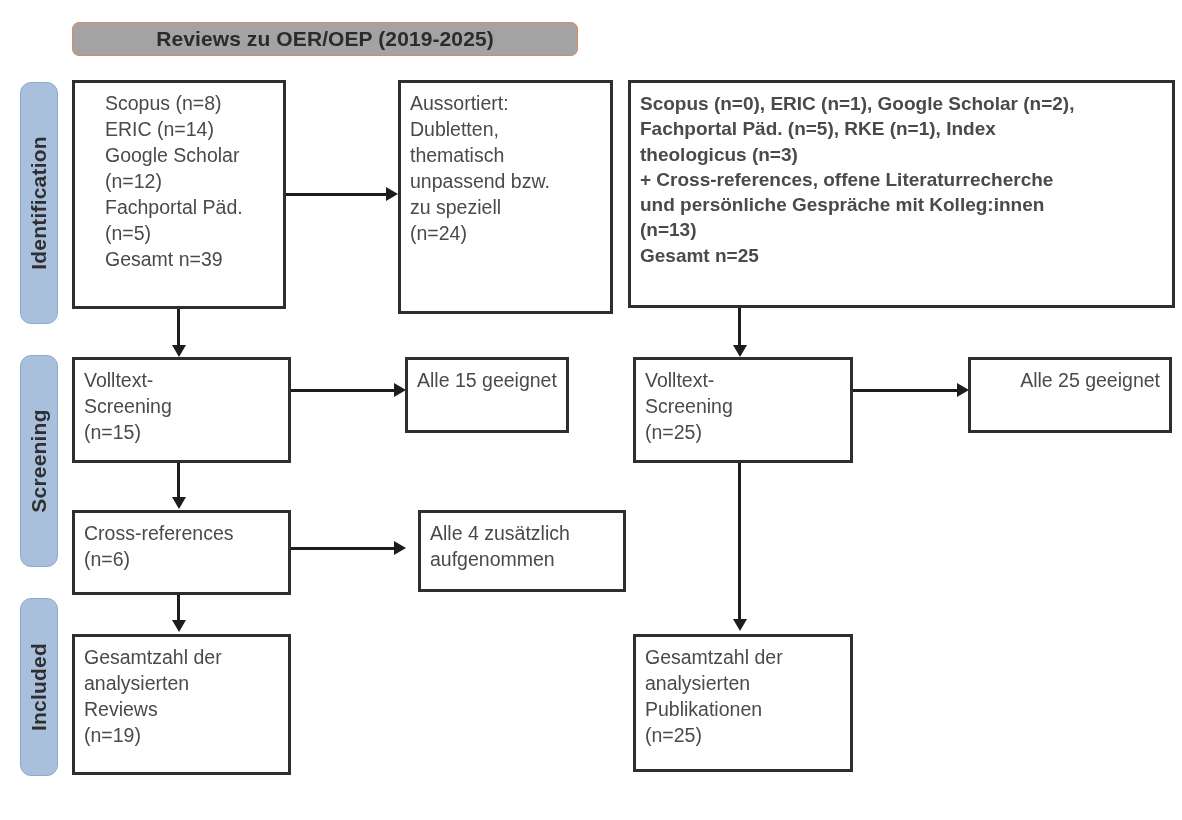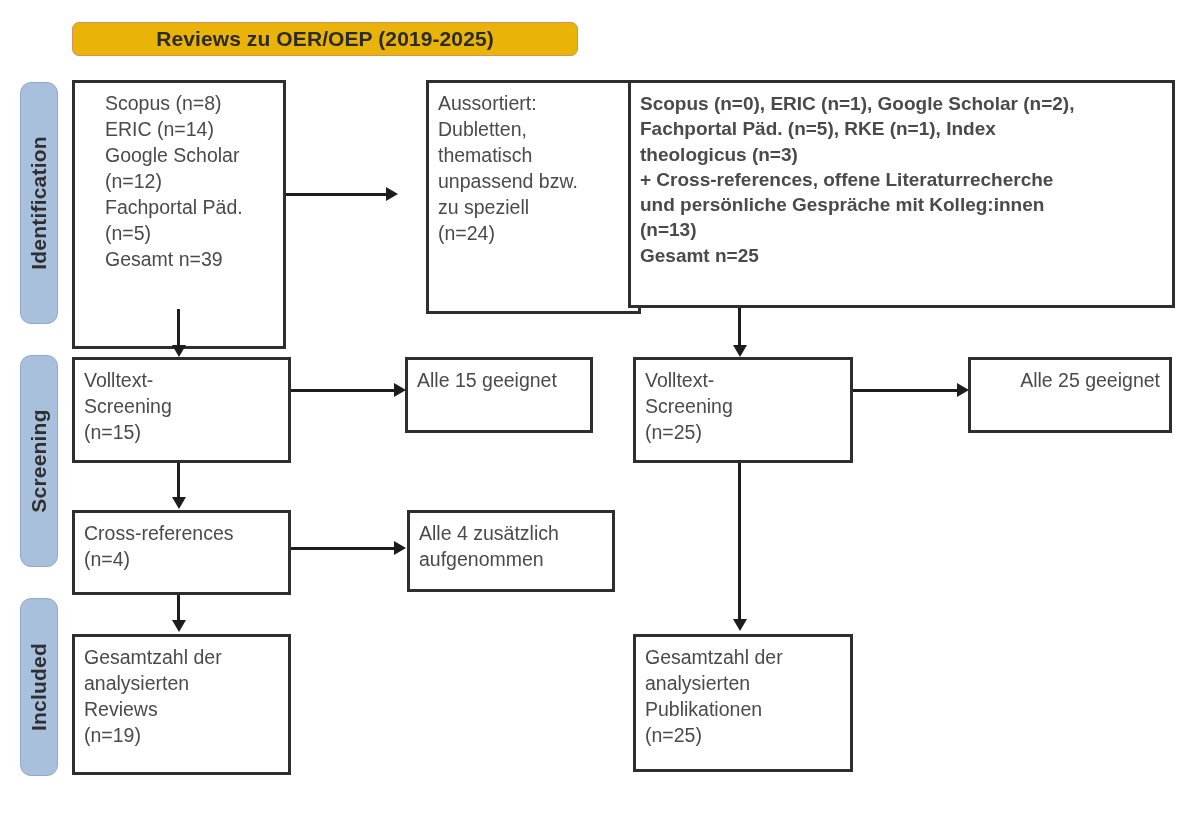--- a/index.html
+++ b/index.html
@@ -15,21 +15,21 @@
     position: relative;
     width: 1182px;
     height: 820px;
     background: #ffffff;
     overflow: hidden;
   }
 
   
   .col-header {
     position: absolute;
-    background: #eab308;
+    background: #a3a3a3;
     border: 1px solid #d98c5d;
     border-radius: 7px;
     color: #2b2b2b;
     font-weight: bold;
     font-size: 21px;
     letter-spacing: 0.1px;
     display: flex;
     align-items: center;
     justify-content: center;
     text-align: center;
@@ -116,60 +116,60 @@
   </div>
 
   <div class="stage-label" style="left:20px; top:355px; width:38px; height:212px;">
     <span>Screening</span>
   </div>
 
   <div class="stage-label" style="left:20px; top:598px; width:38px; height:178px;">
     <span>Included</span>
   </div>
 
-  <div class="box" style="left:72px; top:80px; width:214px; height:269px;padding-left:30px;">Scopus (n=8)
+  <div class="box" style="left:72px; top:80px; width:214px; height:229px;padding-left:30px;">Scopus (n=8)
 ERIC (n=14)
 Google Scholar
 (n=12)
 Fachportal Päd.
 (n=5)
 Gesamt n=39</div>
 
   <div class="line-h" style="left:286px; top:193px; width:100px;"></div>
   <div class="arrow-right" style="left:386px; top:187px;"></div>
 
-  <div class="box" style="left:398px; top:80px; width:215px; height:234px;margin-left:28px;">Aussortiert:
+  <div class="box" style="left:398px; top:80px; width:215px; height:234px;">Aussortiert:
 Dubletten,
 thematisch
 unpassend bzw.
 zu speziell
 (n=24)</div>
 
   <div class="line-v" style="left:177px; top:309px; height:38px;"></div>
   <div class="arrow-down" style="left:172px; top:345px;"></div>
 
   <div class="box" style="left:72px; top:357px; width:219px; height:106px;">Volltext-
 Screening
 (n=15)</div>
 
   <div class="line-h" style="left:291px; top:389px; width:103px;"></div>
   <div class="arrow-right" style="left:394px; top:383px;"></div>
 
-  <div class="box" style="left:405px; top:357px; width:188px; height:76px;">Alle 15 geeignet</div>
+  <div class="box" style="left:405px; top:357px; width:164px; height:76px;">Alle 15 geeignet</div>
 
   <div class="line-v" style="left:177px; top:463px; height:36px;"></div>
   <div class="arrow-down" style="left:172px; top:497px;"></div>
 
   <div class="box" style="left:72px; top:510px; width:219px; height:85px;">Cross-references
-(n=4)</div>
+(n=6)</div>
 
   <div class="line-h" style="left:291px; top:547px; width:103px;"></div>
   <div class="arrow-right" style="left:394px; top:541px;"></div>
 
-  <div class="box" style="left:407px; top:510px; width:208px; height:82px;">Alle 4 zusätzlich
+  <div class="box" style="left:418px; top:510px; width:208px; height:82px;">Alle 4 zusätzlich
 aufgenommen</div>
 
   <div class="line-v" style="left:177px; top:595px; height:27px;"></div>
   <div class="arrow-down" style="left:172px; top:620px;"></div>
 
   <div class="box" style="left:72px; top:634px; width:219px; height:141px;">Gesamtzahl der
 analysierten
 Reviews
 (n=19)</div>
 

